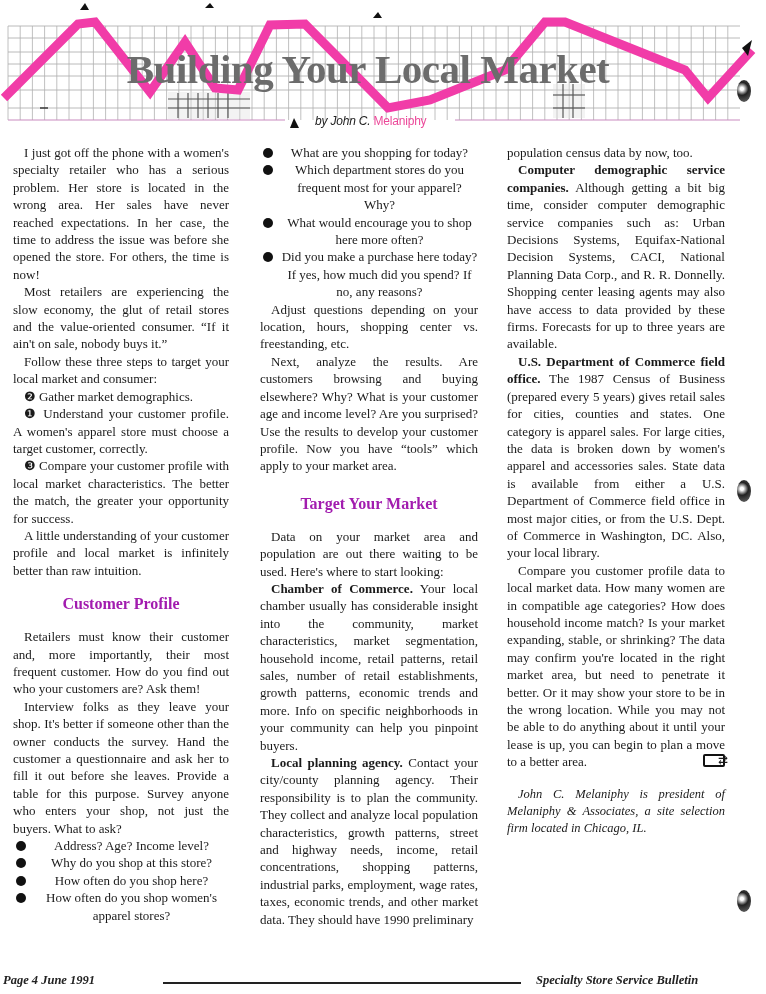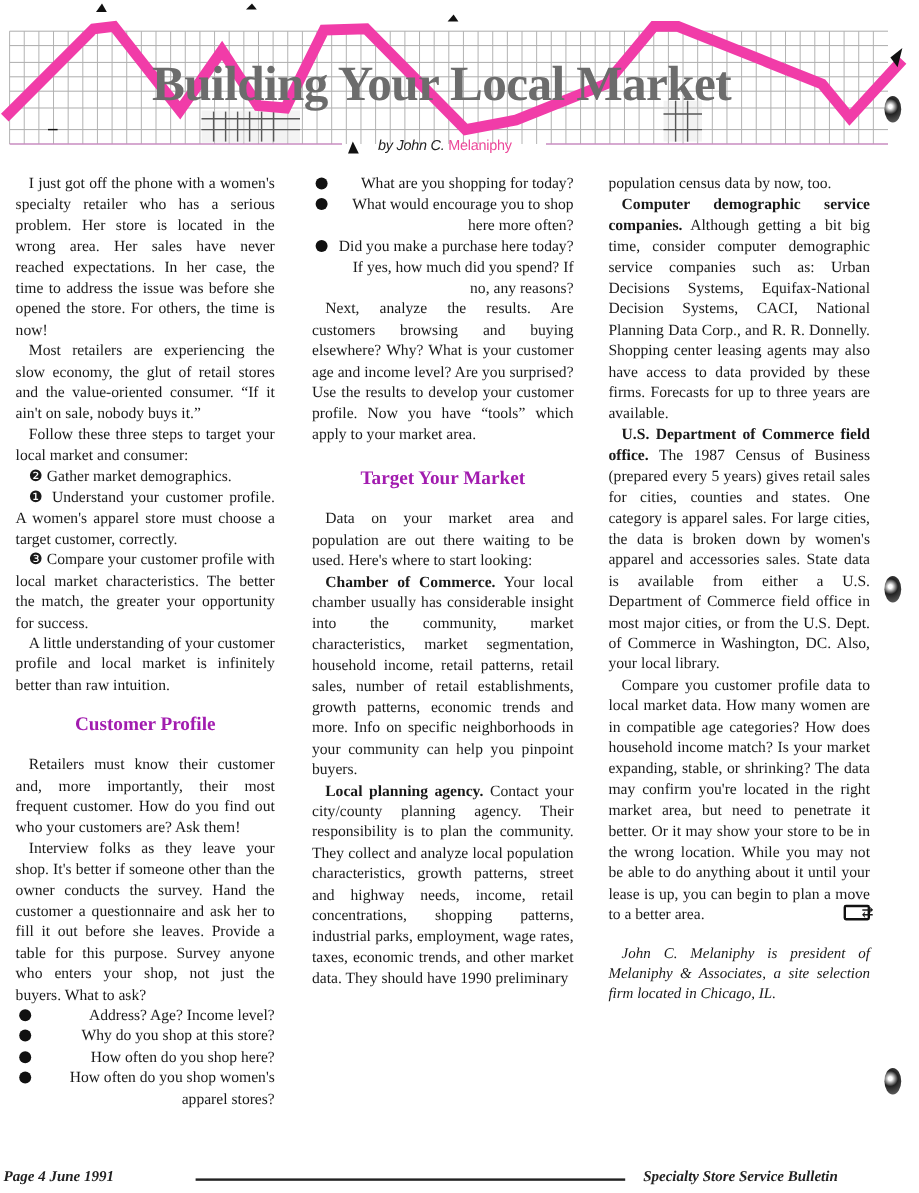--- a/index.html
+++ b/index.html
@@ -31,21 +31,21 @@
   .col2 { left: 260px; width: 218px; }
   .col3 { left: 507px; width: 218px; }
   .col p { margin: 0; text-indent: 11px; }
   .col p.noindent { text-indent: 0; }
   .col b { font-weight: bold; }
   h2 {
     margin: 16px 0 15px 0; text-align: center; font-size: 16px; line-height: 18px;
     font-weight: bold; color: #a21caf;
   }
   ul.bul { list-style: none; margin: 0; padding: 0; }
-  ul.bul li { position: relative; padding-left: 21px; text-align: right; }
+  ul.bul li { position: relative; padding-left: 21px; text-align: center; }
   ul.bul li::before {
     content: ""; position: absolute; left: 3px; top: 4px; width: 10px; height: 10px;
     border-radius: 50%; background: #111;
   }
   .endmark {
     display: inline-block; width: 22px; height: 13px; border: 2px solid #111; border-radius: 2px;
     vertical-align: middle; float: right; margin-top: 1px; position: relative; box-sizing: border-box;
   }
   .endmark::after {
     content: "⇄"; position: absolute; left: 2px; top: -4px; font-size: 12px; font-weight: bold;
@@ -201,23 +201,25 @@
     <li>Address? Age? Income level?</li>
     <li>Why do you shop at this store?</li>
     <li>How often do you shop here?</li>
     <li>How often do you shop  women's apparel stores?</li>
   </ul>
 </div>
 
 <div class="col col2">
   <ul class="bul">
     <li>What are you shopping for today?</li>
+    <li>Which department stores do you frequent most for your apparel? Why?</li>
     <li>What would encourage you to shop here more often?</li>
     <li>Did you make a purchase here today? If yes, how much did you spend? If no, any reasons?</li>
   </ul>
+  <p>Adjust questions depending on your location, hours, shopping center vs. freestanding, etc.</p>
   <p>Next, analyze the results. Are customers browsing and buying elsewhere? Why? What is your customer age and income level? Are you surprised? Use the results to develop your customer profile. Now you have “tools” which apply to your market area.</p>
   <h2 style="margin-top:20px;">Target Your Market</h2>
   <p>Data on your market area and population are out there waiting to be used. Here's where to start looking:</p>
   <p><b>Chamber of Commerce.</b><span> Your local chamber usually has considerable insight into the community, market characteristics, market segmentation, household income, retail patterns, retail sales, number of retail establishments, growth patterns, economic trends and more. Info on specific neighborhoods in your community can help you pinpoint buyers.</span></p>
   <p><b>Local planning agency.</b><span> Contact your city/county planning agency. Their responsibility is to plan the community. They collect and analyze local population characteristics, growth patterns, street and highway needs, income, retail concentrations, shopping patterns, industrial parks, employment, wage rates, taxes, economic trends, and other market data. They should have 1990 preliminary</span></p>
 </div>
 
 <div class="col col3">
   <p class="noindent">population census data by now, too.</p>
   <p><b>Computer demographic service companies.</b><span> Although getting a bit big time, consider computer demographic service companies such as: Urban Decisions Systems, Equifax-National Decision Systems, CACI, National Planning Data Corp., and R. R. Donnelly. Shopping center leasing agents may also have access to data provided by these firms. Forecasts for up to three years are available.</span></p>

